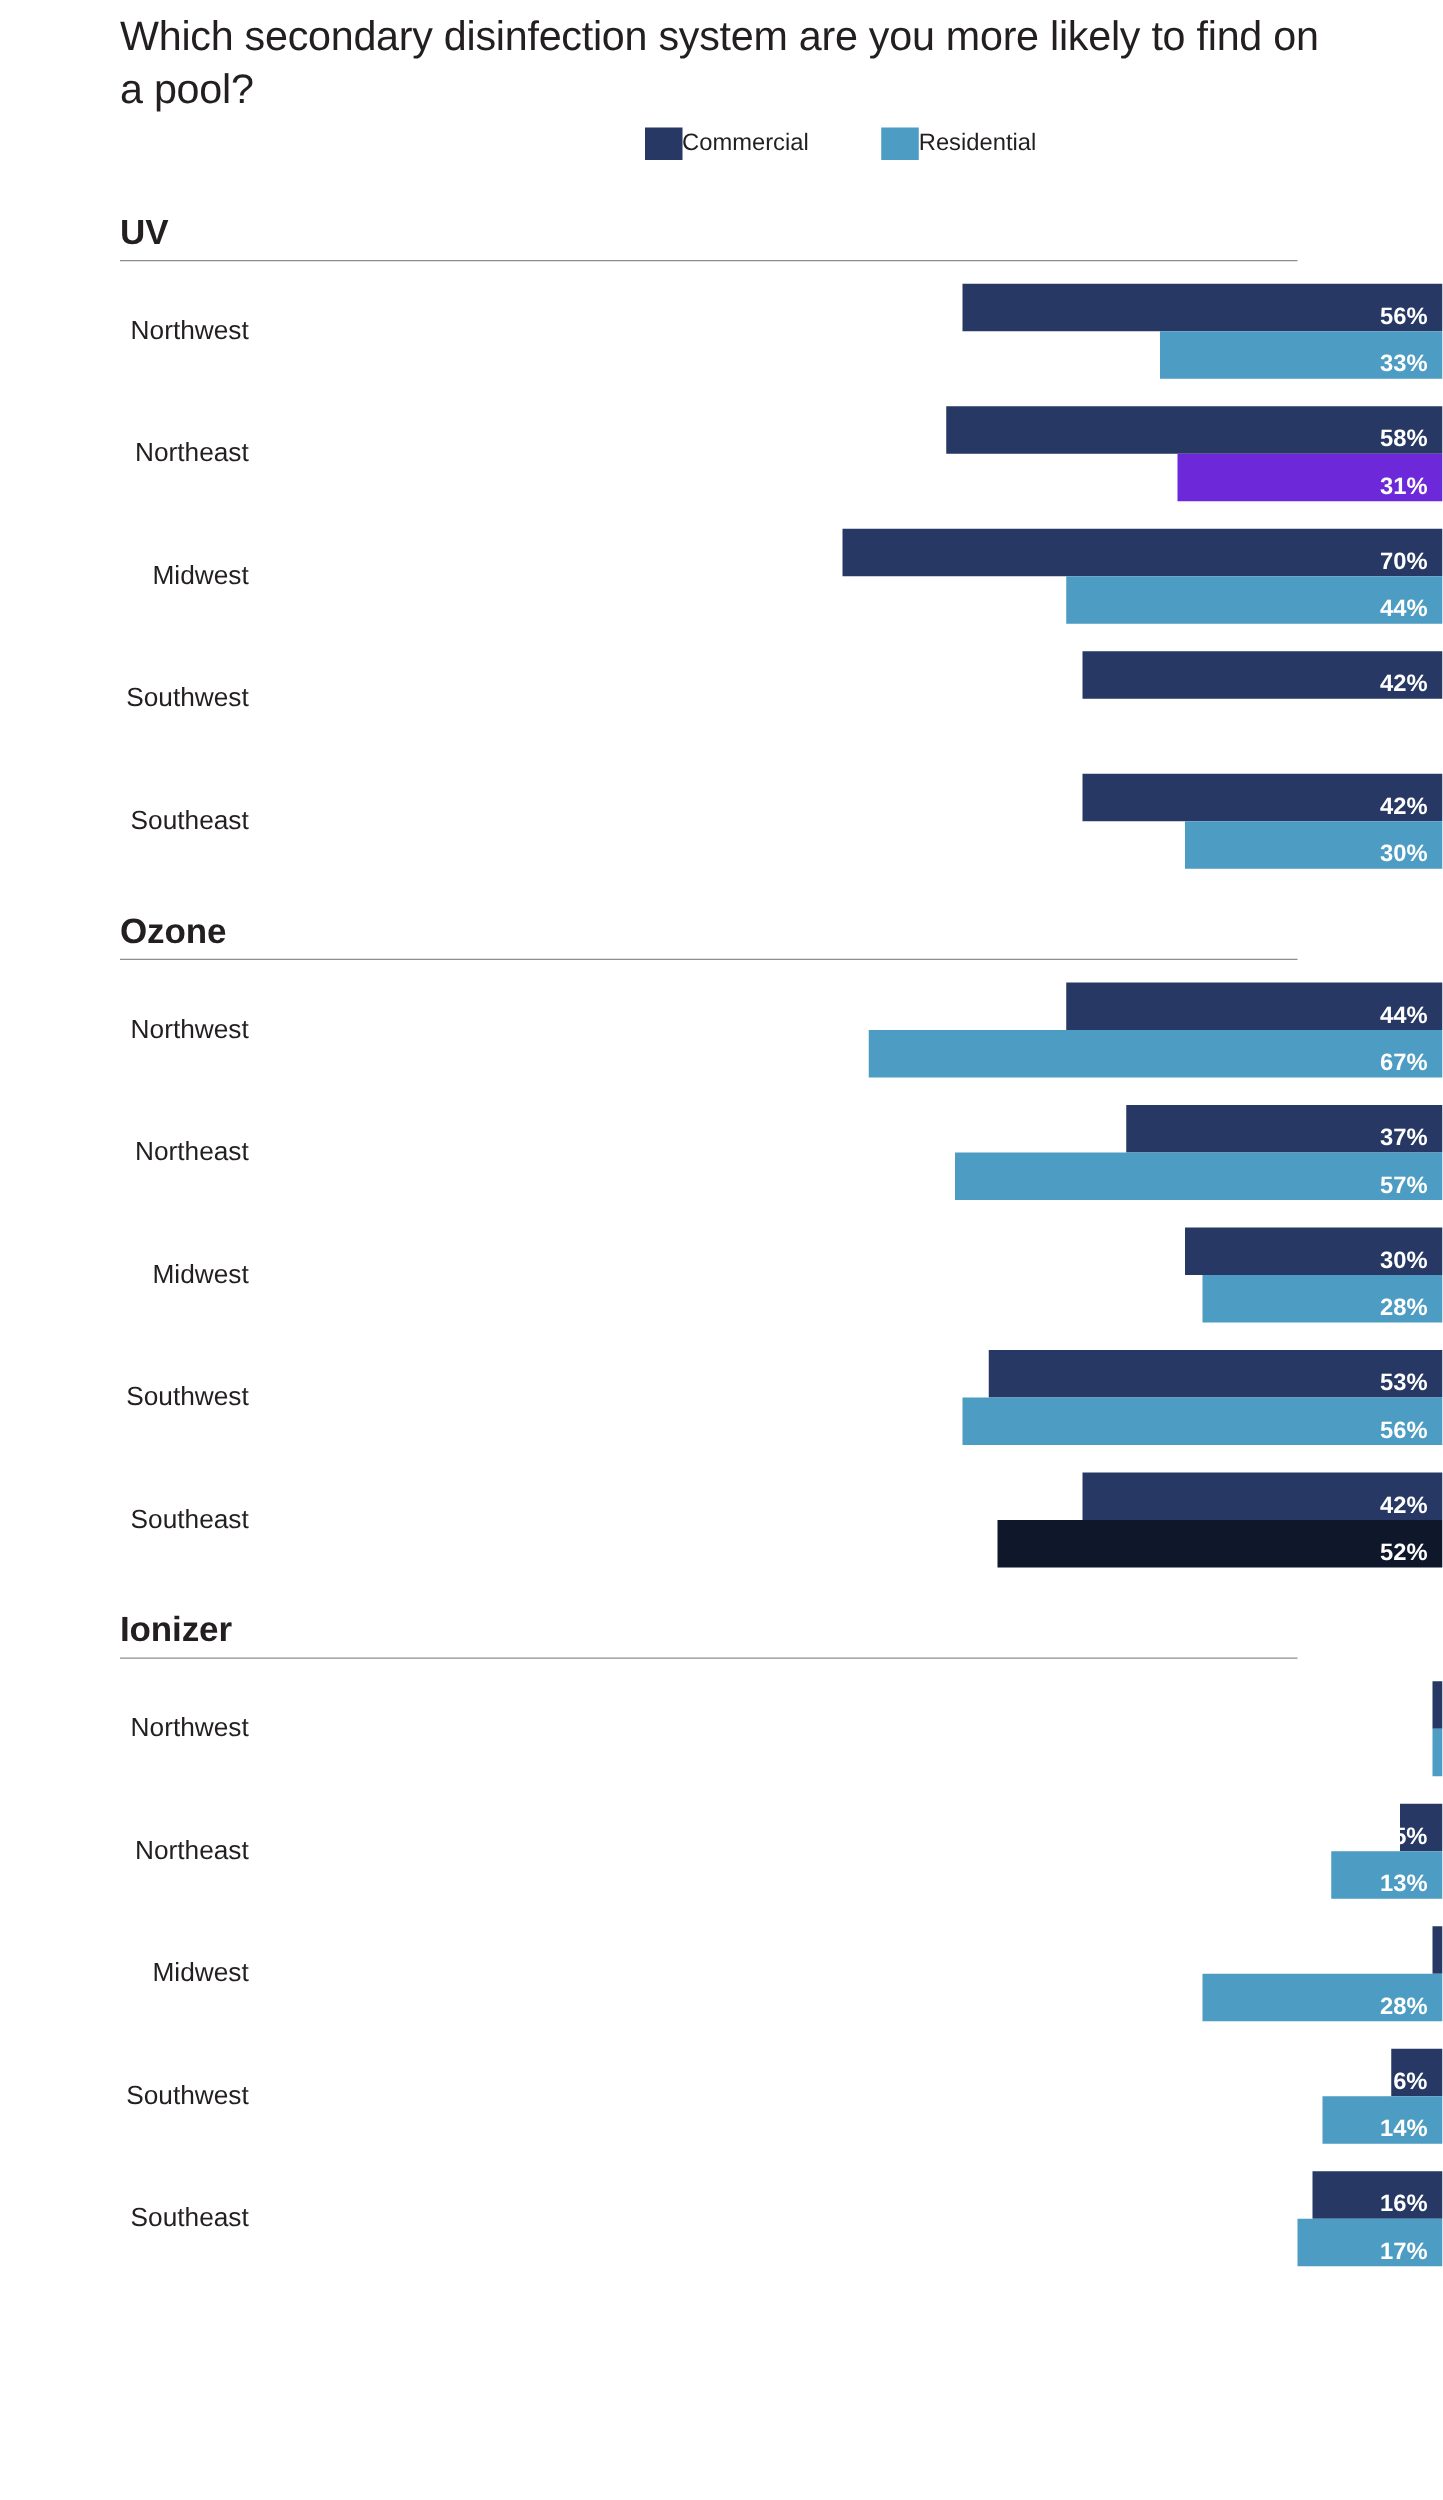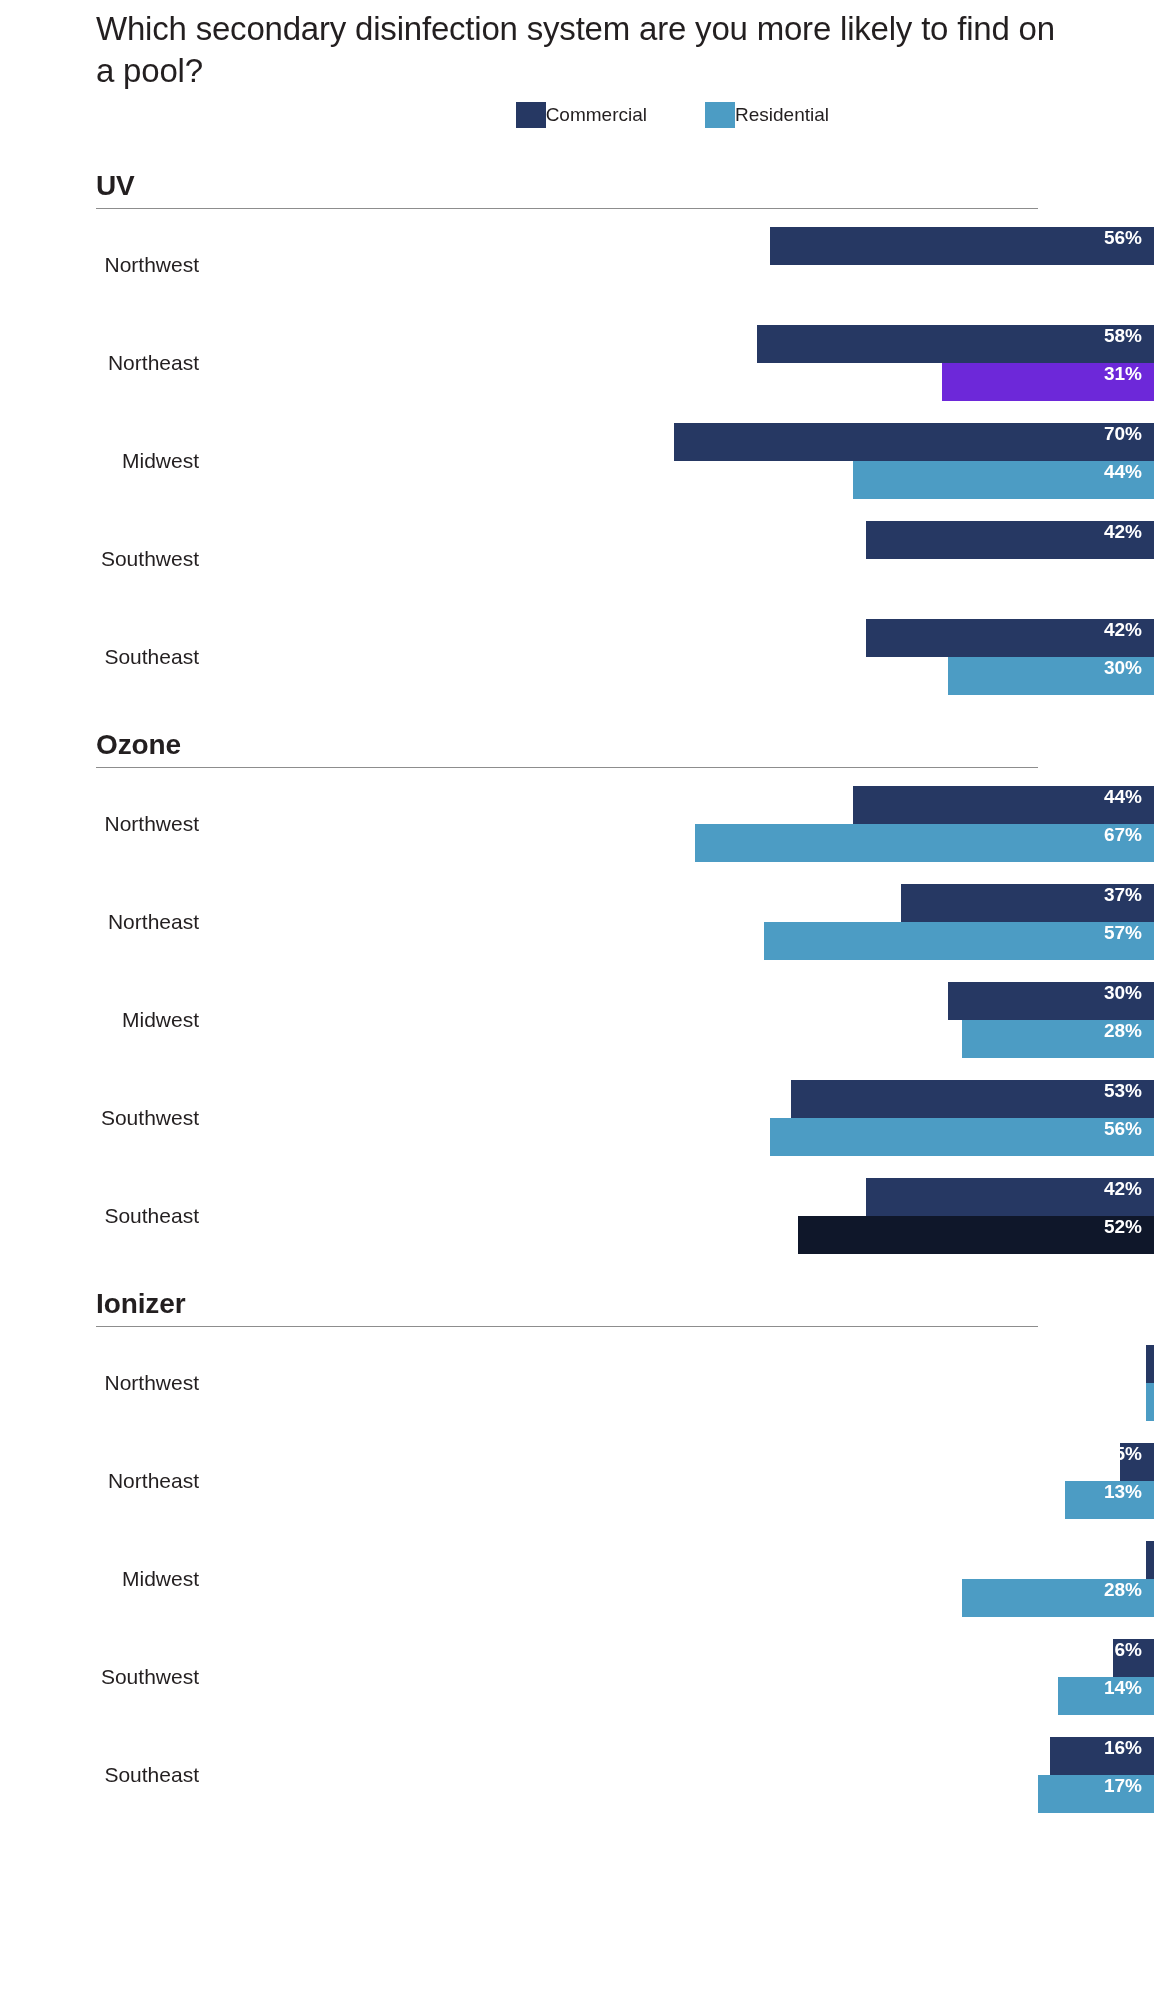--- a/index.html
+++ b/index.html
@@ -83,21 +83,21 @@
   .bar {
     position: relative;
     height: 38px;
     display: flex;
     align-items: center;
     justify-content: flex-end;
   }
   .bar-fill {
     height: 38px;
     display: flex;
-    align-items: flex-start;
+    align-items: flex-end;
     justify-content: flex-end;
     min-width: 0;
   }
   .bar.commercial .bar-fill { background: #263863; }
   .bar.residential .bar-fill { background: #4c9cc4; }
   .bar-value {
     font-size: 19px;
     font-weight: 700;
     color: #ffffff;
     padding-right: 12px;
@@ -131,20 +131,25 @@
         </div>
         <div class="rows">
           <div class="row">
             <div class="row-label">Northwest</div>
             <div class="bars">
               <div class="bar commercial">
                 <div class="bar-fill" style="width: 384px; background: rgb(38, 56, 99);">
                   <span class="bar-value">56%</span>
                 </div>
               </div>
+              <div class="bar residential">
+                <div class="bar-fill" style="width: 226px; background: rgb(76, 156, 196);">
+                  <span class="bar-value">33%</span>
+                </div>
+              </div>
             </div>
           </div>
           <div class="row">
             <div class="row-label">Northeast</div>
             <div class="bars">
               <div class="bar commercial">
                 <div class="bar-fill" style="width: 397px; background: rgb(38, 56, 99);">
                   <span class="bar-value">58%</span>
                 </div>
               </div>

